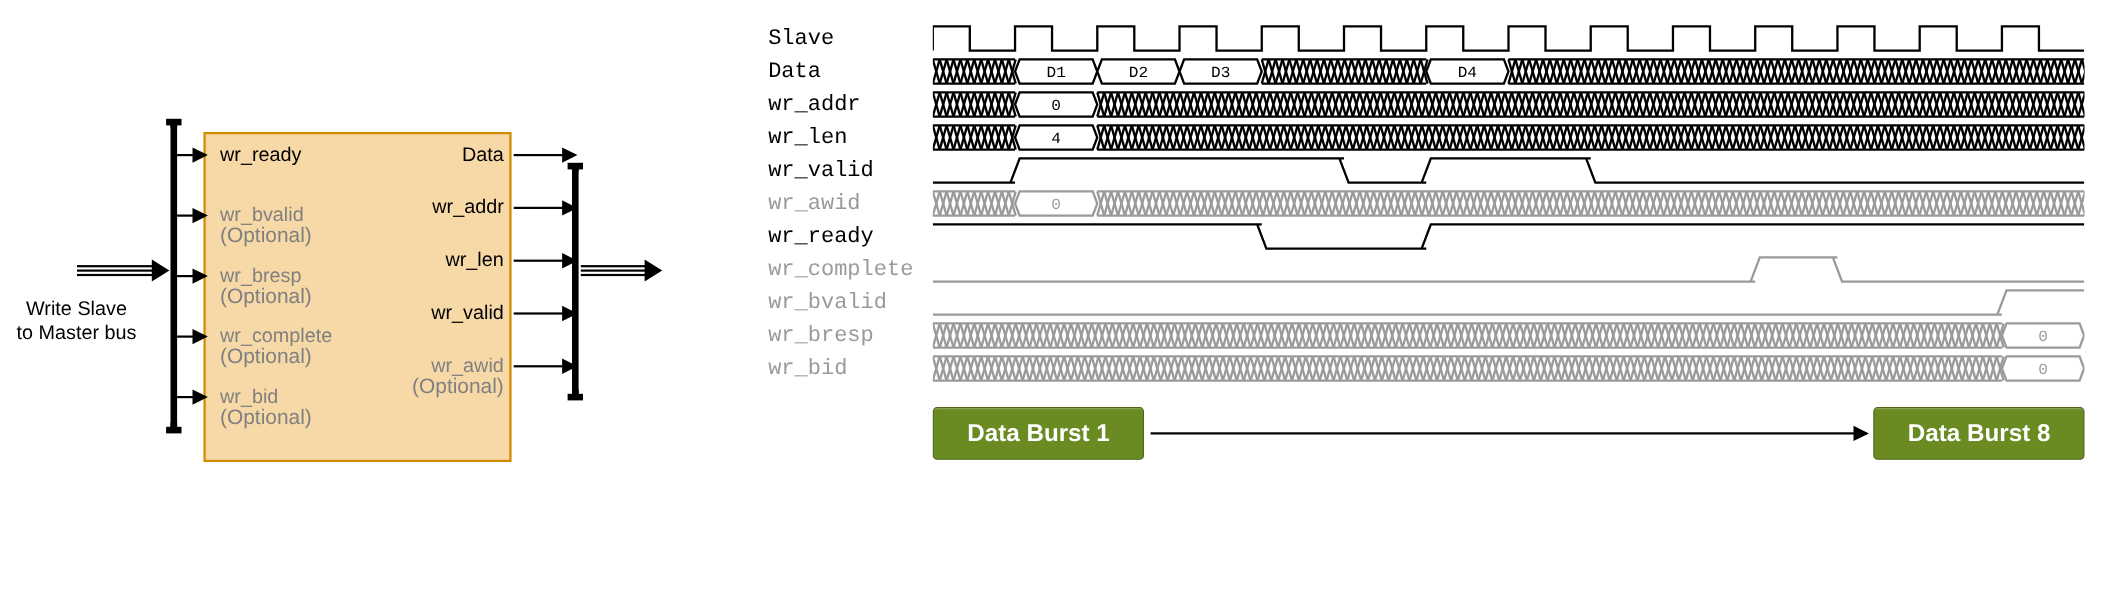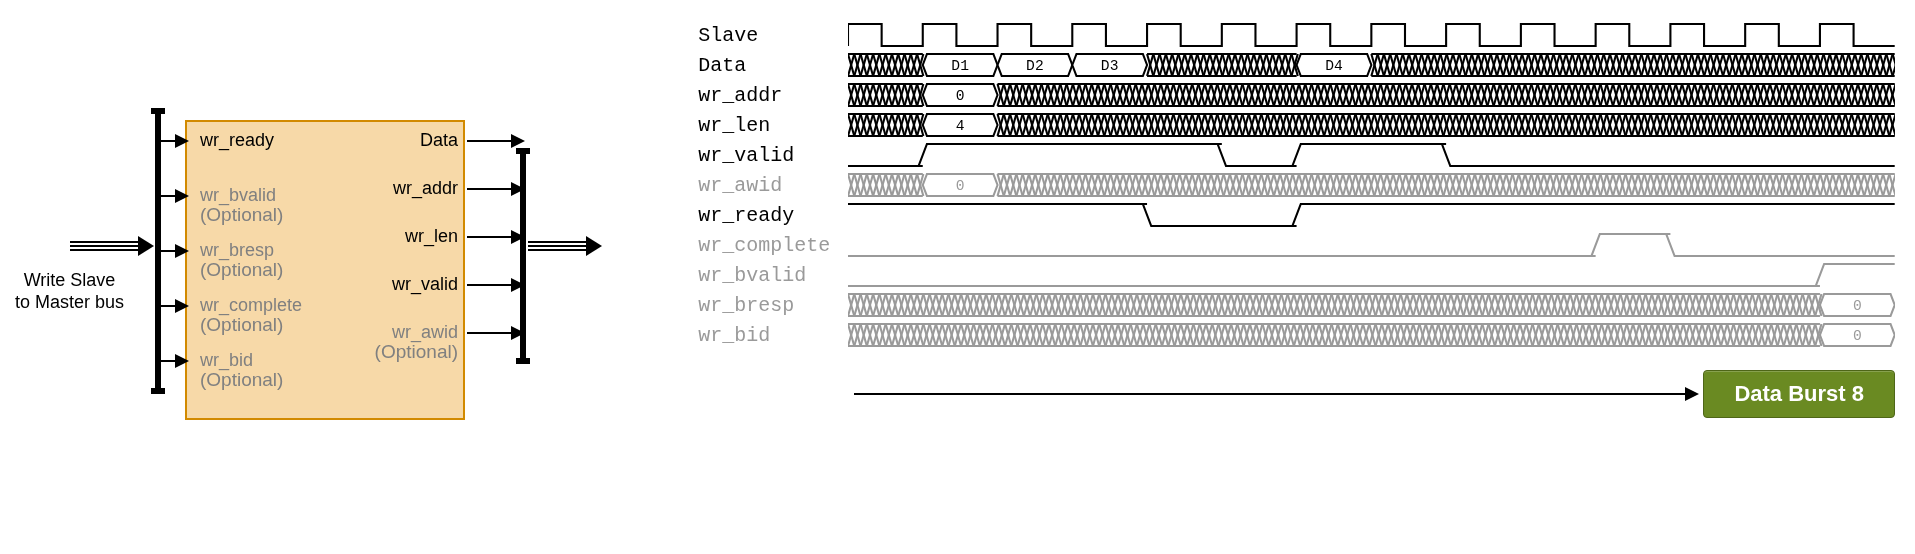--- a/index.html
+++ b/index.html
@@ -2095,16 +2095,17 @@
           <path d="M918 24 L924 2" stroke="#9a9a9a" stroke-width="2" fill="none"></path>
           <path d="M924 2 L930 24" stroke="#9a9a9a" stroke-width="2" fill="none"></path>
           <path d="M924 24 L930 2" stroke="#9a9a9a" stroke-width="2" fill="none"></path>
           <path d="M0 2 L928.5714285714286 2 M0 24 L928.5714285714286 24" stroke="#9a9a9a" stroke-width="2" fill="none"></path>
           <path d="M928.5714285714286 13 L932.5714285714286 2 L996 2 L1000 13 L996 24 L932.5714285714286 24 Z" stroke="#9a9a9a" stroke-width="2" fill="#fff"></path>
           <text x="964.2857142857142" y="18" text-anchor="middle" font-size="14" font-family="Courier New, monospace" fill="#9a9a9a">0</text>
         </svg>
       </div>
     </div>
   <div class="burst-bar">
+    <div class="burst">Data Burst 1</div>
     <div class="burst-arrow"></div>
     <div class="burst">Data Burst 8</div>
   </div>
 </div>
 
 </body></html>

